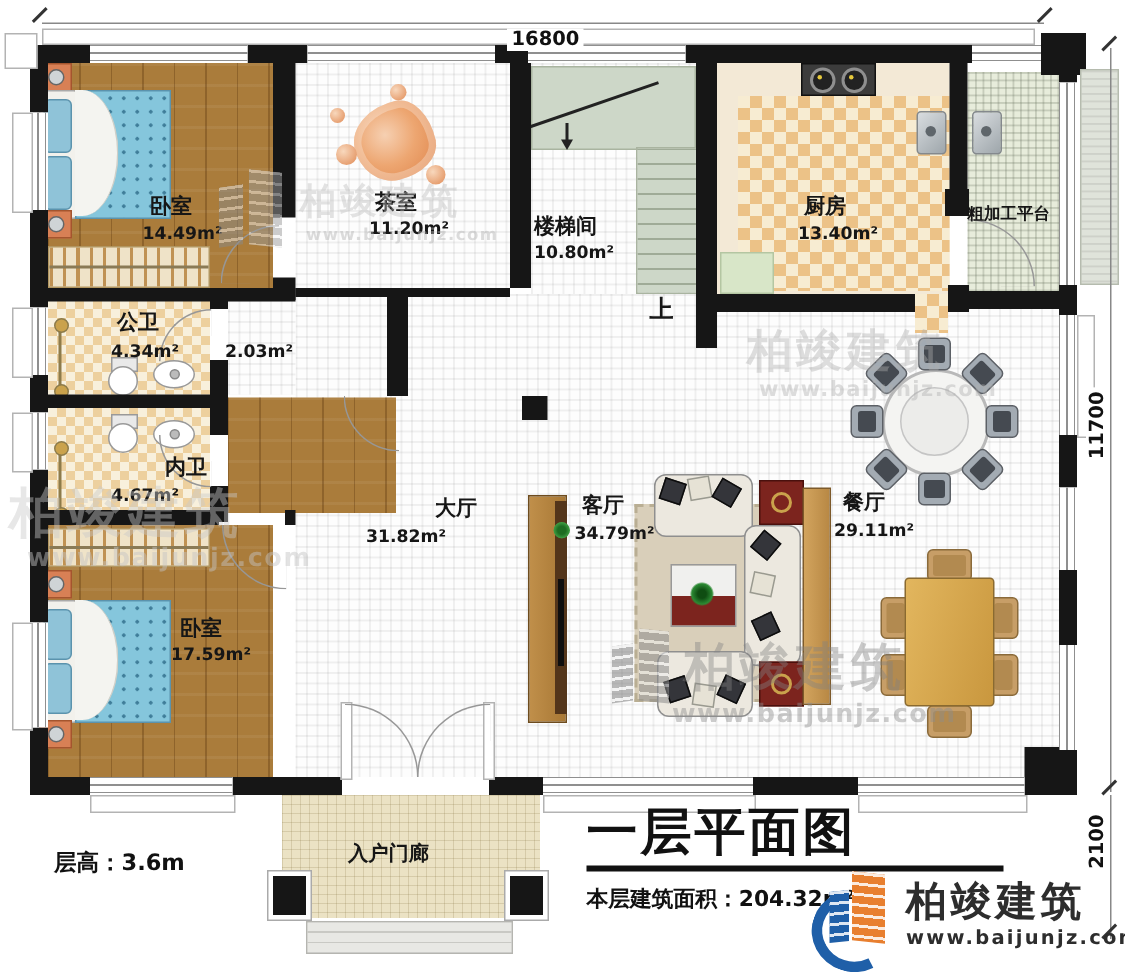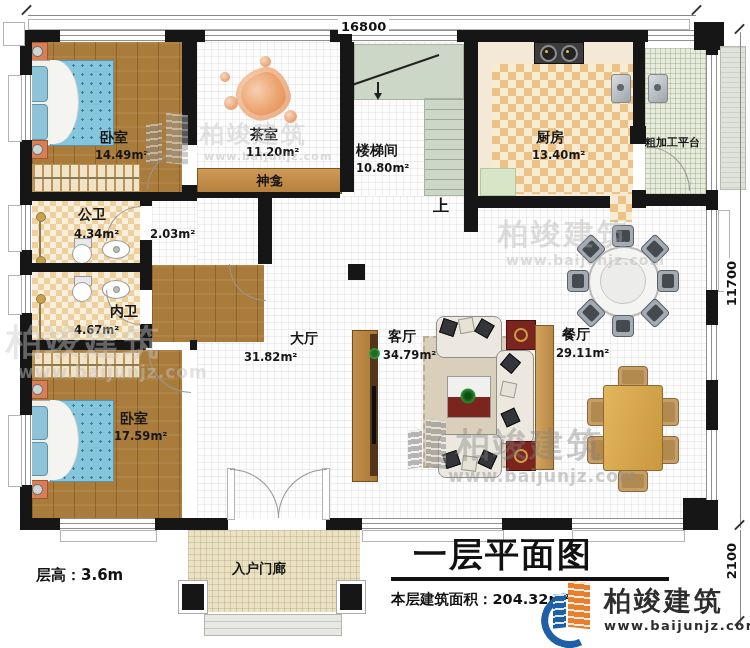--- a/index.html
+++ b/index.html
@@ -80,23 +80,20 @@
   <div class="abs" style="left:374px;top:93px;width:0;height:0;border-left:4px solid transparent;border-right:4px solid transparent;border-top:7px solid #222;"></div>
 
   <div class="abs" style="left:534px;top:42px;width:48px;height:20px;background:#3c3c3c;border:1px solid #111;">
     <div class="burner" style="left:5px;top:2px;"></div>
     <div class="burner" style="left:26px;top:2px;"></div>
   </div>
   <div class="ksink" style="left:611px;top:74px;"></div>
   <div class="ksink" style="left:648px;top:74px;"></div>
   <div class="abs" style="left:480px;top:168px;width:34px;height:26px;background:#d8e6c8;border:1px solid #b4c6a2;"></div>
 
-  <div class="abs" style="left:197px;top:168px;width:143px;height:24px;background:linear-gradient(#cf9a55,#b57f3c);border:1px solid #7a5526;text-align:center;">
-    <span class="rname" style="position:static;font-size:13px;line-height:24px;">神龛</span>
-  </div>
 
   <div class="nstand" style="left:26px;top:42px;"></div>
   <div class="abs" style="left:26px;top:60px;width:24px;height:84px;background:#f2f1ec;border:1px solid #aaa;border-radius:3px;"></div>
   <div class="abs" style="left:50px;top:60px;width:62px;height:84px;background:#85c6dc;border:1px solid #5b93ad;background-image:radial-gradient(#3f7d99 1px,transparent 1.3px);background-size:9px 9px;"></div>
   <div class="abs" style="left:50px;top:60px;width:28px;height:84px;background:#f4f4f0;border-right:1px solid #cfcfc8;border-radius:0 100% 100% 0/0 60% 60% 0;"></div>
   <div class="abs" style="left:29px;top:66px;width:17px;height:34px;background:#8fc3d8;border:1px solid #5b93ad;border-radius:4px;"></div>
   <div class="abs" style="left:29px;top:104px;width:17px;height:34px;background:#8fc3d8;border:1px solid #5b93ad;border-radius:4px;"></div>
   <div class="nstand" style="left:26px;top:140px;"></div>
   <div class="wardrobe" style="left:32px;top:164px;width:106px;height:26px;"></div>
 
@@ -317,21 +314,21 @@
   <div class="dimline" style="left:740px;top:32px;width:1px;height:496px;"></div>
   <div class="tick" style="left:733px;top:28px;"></div>
   <div class="tick" style="left:733px;top:524px;"></div>
   <span class="dimlabel vtext" style="left:724px;top:258px;padding:3px 0;">11700</span>
   <div class="dimline" style="left:740px;top:530px;width:1px;height:96px;"></div>
   <div class="tick" style="left:733px;top:620px;"></div>
   <span class="dimlabel vtext" style="left:724px;top:540px;padding:3px 0;">2100</span>
 
   <span class="abs" style="left:36px;top:566px;font-size:15px;font-weight:700;color:#111;white-space:nowrap;">层高：3.6m</span>
 
-  <span class="abs" style="left:391px;top:532px;font-size:34px;font-weight:900;letter-spacing:2px;color:#111;white-space:nowrap;margin-left:22px;">一层平面图</span>
+  <span class="abs" style="left:391px;top:532px;font-size:34px;font-weight:900;letter-spacing:2px;color:#111;white-space:nowrap;">一层平面图</span>
   <div class="abs" style="left:391px;top:577px;width:278px;height:4px;background:#111;"></div>
   <span class="abs" style="left:391px;top:590px;font-size:14.5px;font-weight:700;color:#111;white-space:nowrap;">本层建筑面积：204.32m²</span>
 
   <div class="abs" style="left:541px;top:580px;width:62px;height:60px;">
     <div class="abs" style="left:0;top:14px;width:42px;height:40px;border:7px solid transparent;border-left-color:#1f5fa8;border-bottom-color:#1f5fa8;border-radius:50%;transform:rotate(18deg);"></div>
     <div class="wg" style="left:12px;top:14px;width:13px;height:34px;background-color:#1f5fa8;transform:skewY(-6deg);"></div>
     <div class="wg" style="left:27px;top:2px;width:22px;height:46px;background-color:#e87f2f;transform:skewY(6deg);"></div>
   </div>
   <span class="abs" style="left:604px;top:583px;font-size:27px;font-weight:900;letter-spacing:3px;color:#2d2d2d;white-space:nowrap;">柏竣建筑</span>
   <span class="abs" style="left:604px;top:618px;font-size:13px;font-weight:700;letter-spacing:1.5px;color:#2d2d2d;white-space:nowrap;">www.baijunjz.com</span>

